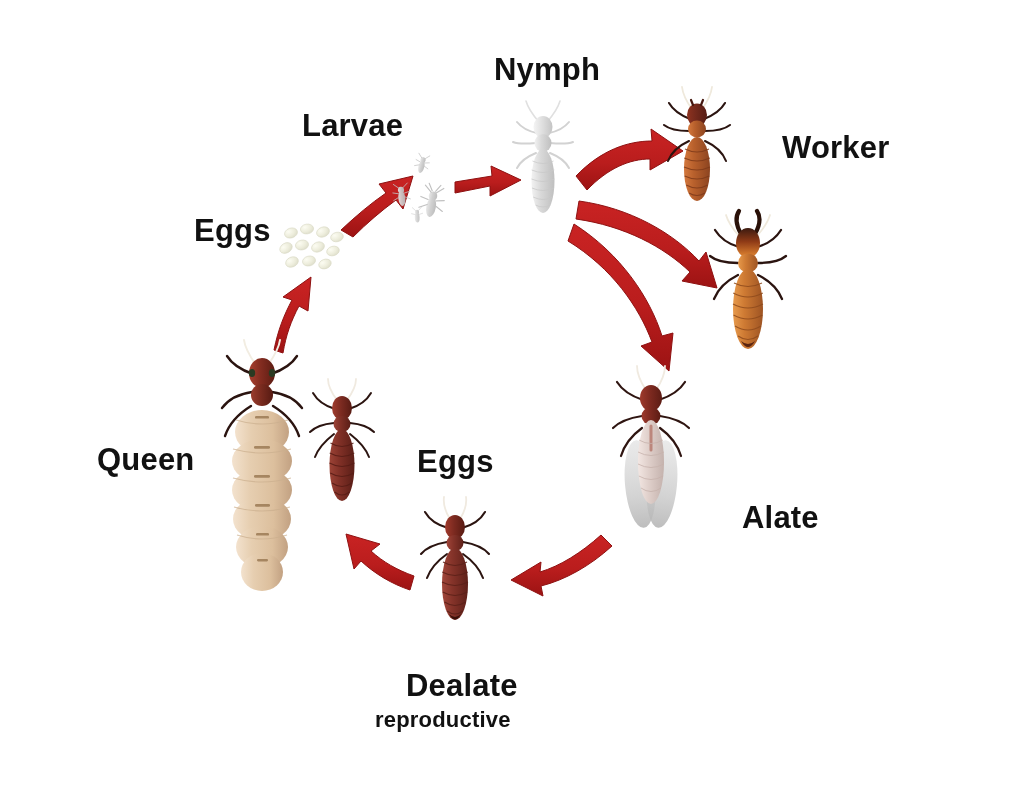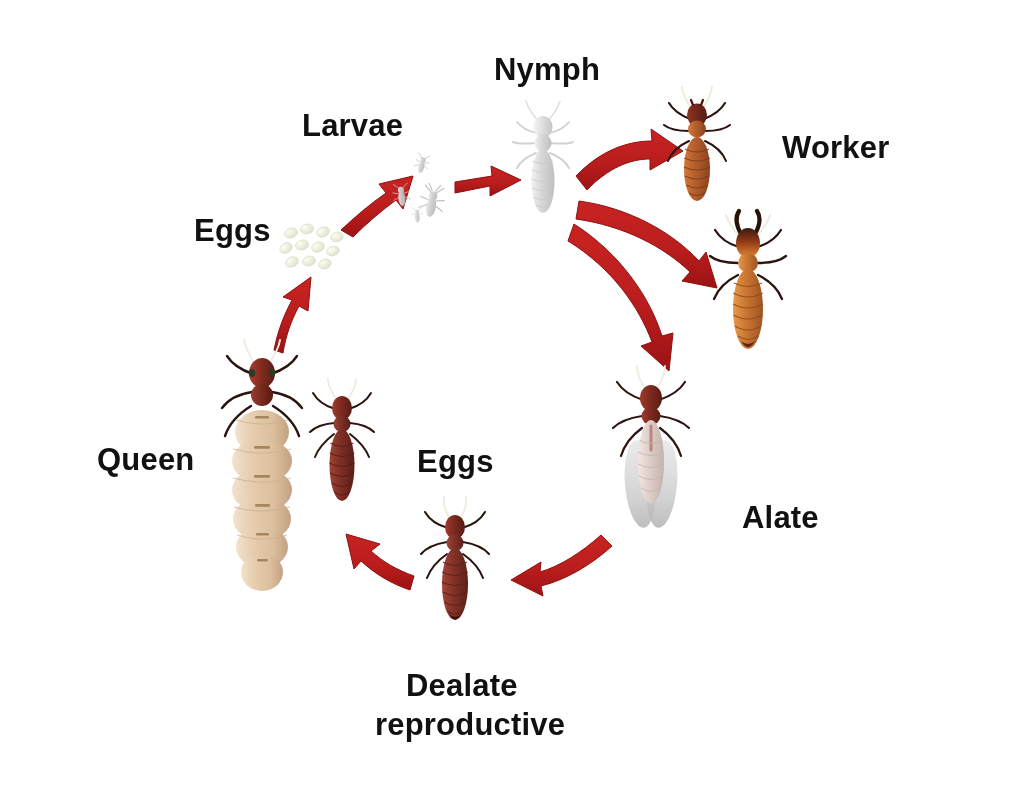--- a/index.html
+++ b/index.html
@@ -547,15 +547,15 @@
 
 
   <div class="label" style="left:97px;top:442px;font-size:31px;">Queen</div>
 
   <div class="label" style="left:417px;top:444px;font-size:31px;">Eggs</div>
 
   <div class="label" style="left:742px;top:480px;font-size:31px;margin-top:20px;">Alate</div>
 
   <div class="label" style="left:406px;top:668px;font-size:31px;">Dealate</div>
 
-  <div class="label" style="left:375px;top:707px;font-size:31px;">reproductive</div>
+  <div class="label" style="left:375px;top:707px;font-size:22px;">reproductive</div>
 
 </div>
 
 </body></html>

